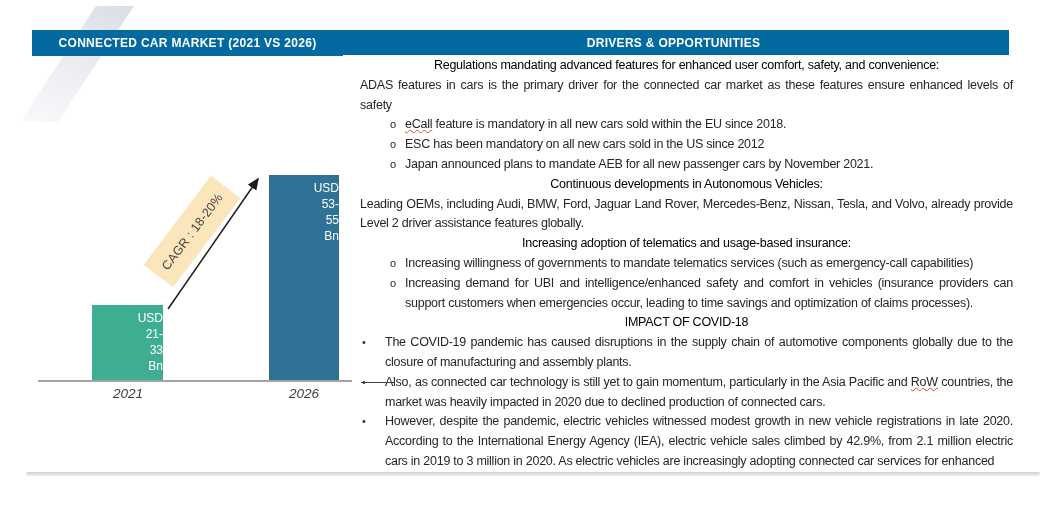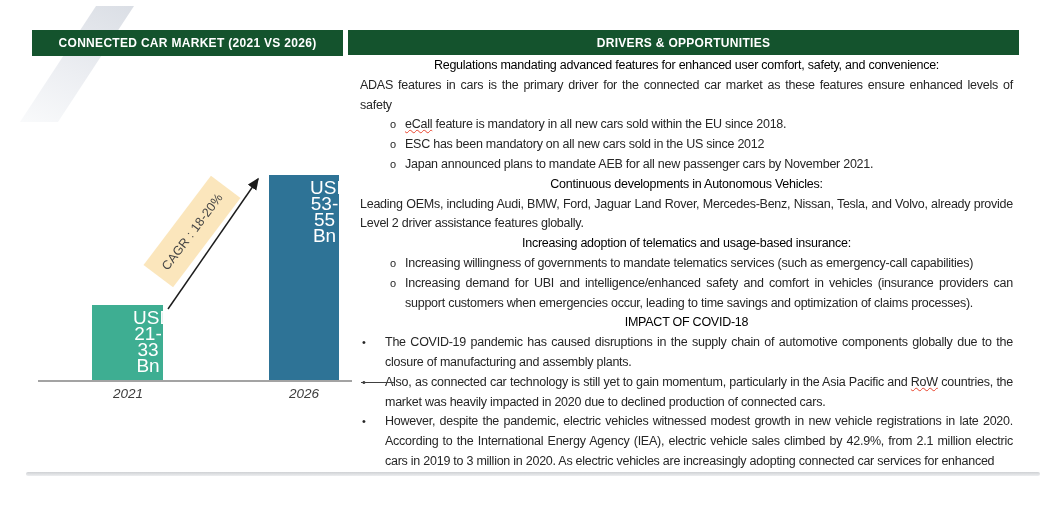--- a/index.html
+++ b/index.html
@@ -8,30 +8,30 @@
     font-family:"Liberation Sans",sans-serif;
   }
   
   .stripe{
     position:absolute;left:0;top:0;width:160px;height:130px;
     background:linear-gradient(205deg,#d9dde4 5%,#eceef2 55%,#fafbfc 95%);
     clip-path:polygon(96px 6px,134px 6px,58px 122px,20px 122px);
   }
   
   .hdr{
-    position:absolute;top:30px;height:26px;background:#14532d;color:#ffffff;
+    position:absolute;top:30px;height:26px;background:#0369a1;color:#ffffff;
     font-weight:bold;font-size:12px;letter-spacing:.3px;
     display:flex;align-items:center;justify-content:center;text-align:center;
   }
   .hdr-left{left:32px;width:311px;}
-  .hdr-right{left:348px;width:671px;height:25px;}
+  .hdr-right{left:338px;width:671px;height:25px;}
 
   
   .bar{
-    position:absolute;color:#fff;text-align:center;font-size:19px;line-height:16px;
+    position:absolute;color:#fff;text-align:right;font-size:12px;line-height:16px;
     padding-top:5px;box-sizing:border-box;padding-left:41px;
   }
   .bar-2021{left:92px;top:305px;width:71px;height:75px;background:#3eae92;}
   .bar-2026{left:269px;top:175px;width:70px;height:205px;background:#2e7396;}
   .axis{position:absolute;left:38px;top:380px;width:314px;height:2px;background:#a3a3a3;}
   .xlab{position:absolute;top:386px;width:80px;text-align:center;font-size:13.5px;color:#3d3d3d;font-style:italic;}
   .xlab-2021{left:88px;}
   .xlab-2026{left:264px;}
   .cagr{
     position:absolute;left:136px;top:213px;width:112px;height:37px;background:#fbe6bc;

